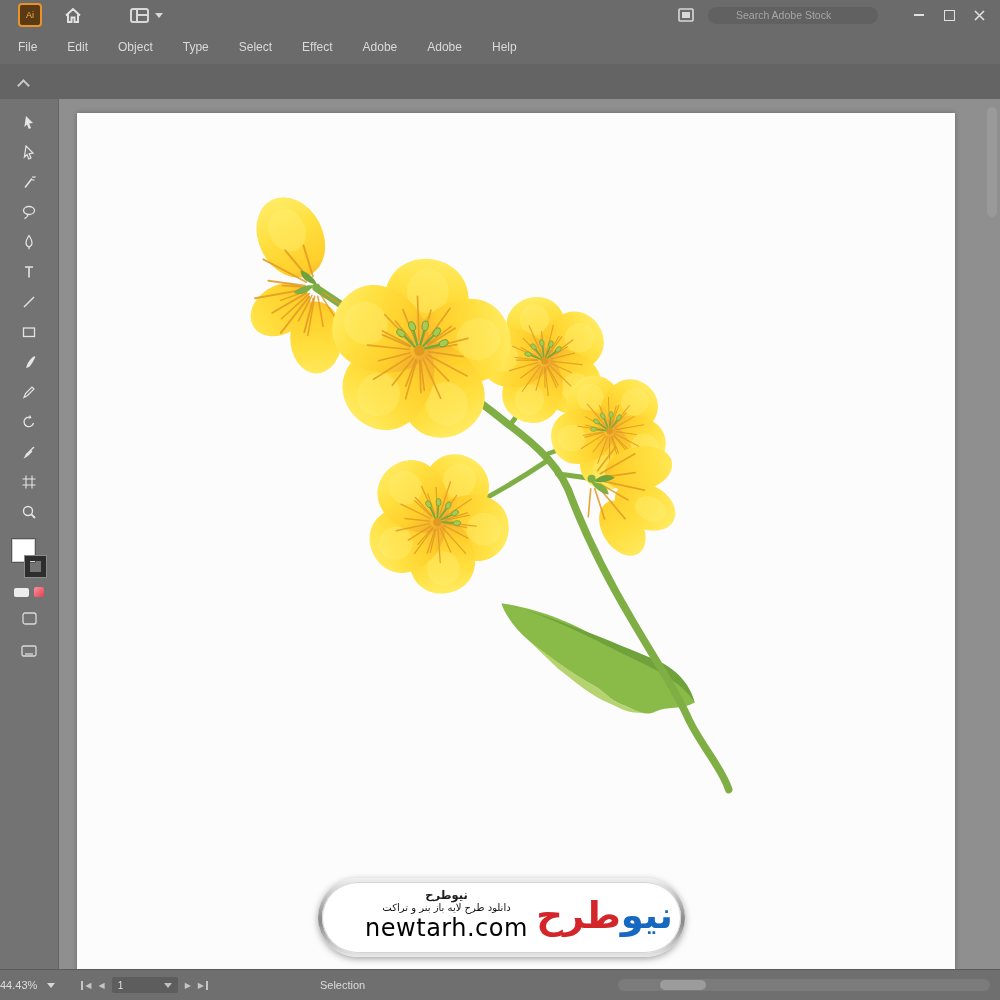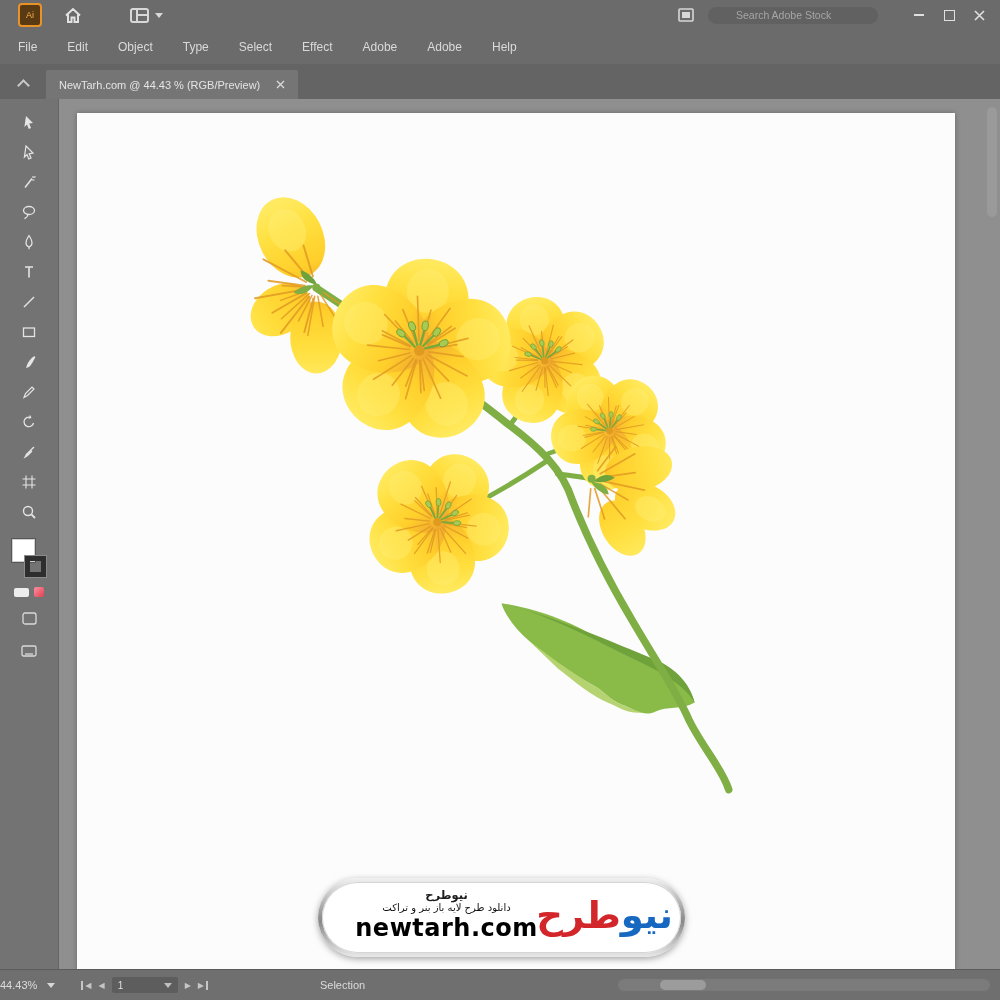--- a/index.html
+++ b/index.html
@@ -87,21 +87,21 @@
   
   .watermark{position:absolute;left:318px;top:878px;width:367px;height:79px;z-index:5;
      border:4px solid transparent;border-radius:42px;
      background:linear-gradient(#FFFFFF,#FFFFFF) padding-box,
          linear-gradient(180deg,#F2F2F2 0%,#ADADAD 35%,#888888 55%,#E8E8E8 100%) border-box;
      box-shadow:0 2px 7px rgba(0,0,0,.35), inset 0 0 0 1px #D5D5D5;
      display:flex;align-items:center;padding:2px 8px 6px 14px;box-sizing:border-box;}
   .wm-text{flex:1;text-align:center;line-height:1.22;font-family:"DejaVu Sans",sans-serif;}
   .wm-l1{font-size:11.5px;font-weight:bold;color:#1C1C1C;}
   .wm-l2{font-size:10px;font-weight:normal;color:#101010;}
-  .wm-l3{font-size:24px;font-weight:700;color:#000;letter-spacing:.5px;}
+  .wm-l3{font-size:24px;font-weight:400;color:#000;letter-spacing:.5px;}
   .wm-logo{width:116px;text-align:center;font-family:"DejaVu Sans",sans-serif;
            font-size:37px;font-weight:bold;direction:rtl;line-height:1;}
   .logo-blue{color:#1668C0;}
   .logo-red{color:#D3262A;}
 </style>
 </head>
 <body>
 
 <div class="titlebar">
   <div class="ai-badge">Ai</div>
@@ -154,26 +154,20 @@
   <span class="menu-item">Select</span>
   <span class="menu-item">Effect</span>
   <span class="menu-item">Adobe</span>
   <span class="menu-item">Adobe</span>
   <span class="menu-item">Help</span>
 </div>
 
 <div class="tabbar">
   <div class="collapse-ch">
     <div class="ch-up"></div>
-  </div>
-  <div class="doc-tab">
-    <span>NewTarh.com @ 44.43 % (RGB/Preview)</span>
-    <svg width="9" height="9" viewBox="0 0 9 9">
-      <path d="M1 1 L8 8 M8 1 L1 8" stroke="#D8D8D8" stroke-width="1.4"></path>
-    </svg>
   </div>
 </div>
 
 <div class="main">
 
   <div class="toolbar">
     <div class="tool">
       <svg width="16" height="16" viewBox="0 0 16 16">
           <path d="M5 2 L12 9 L8.2 9.6 L10 14 L7.8 14.9 L6 10.5 L3.4 13 Z" fill="#E6E6E6" stroke="none"></path>
         </svg>

